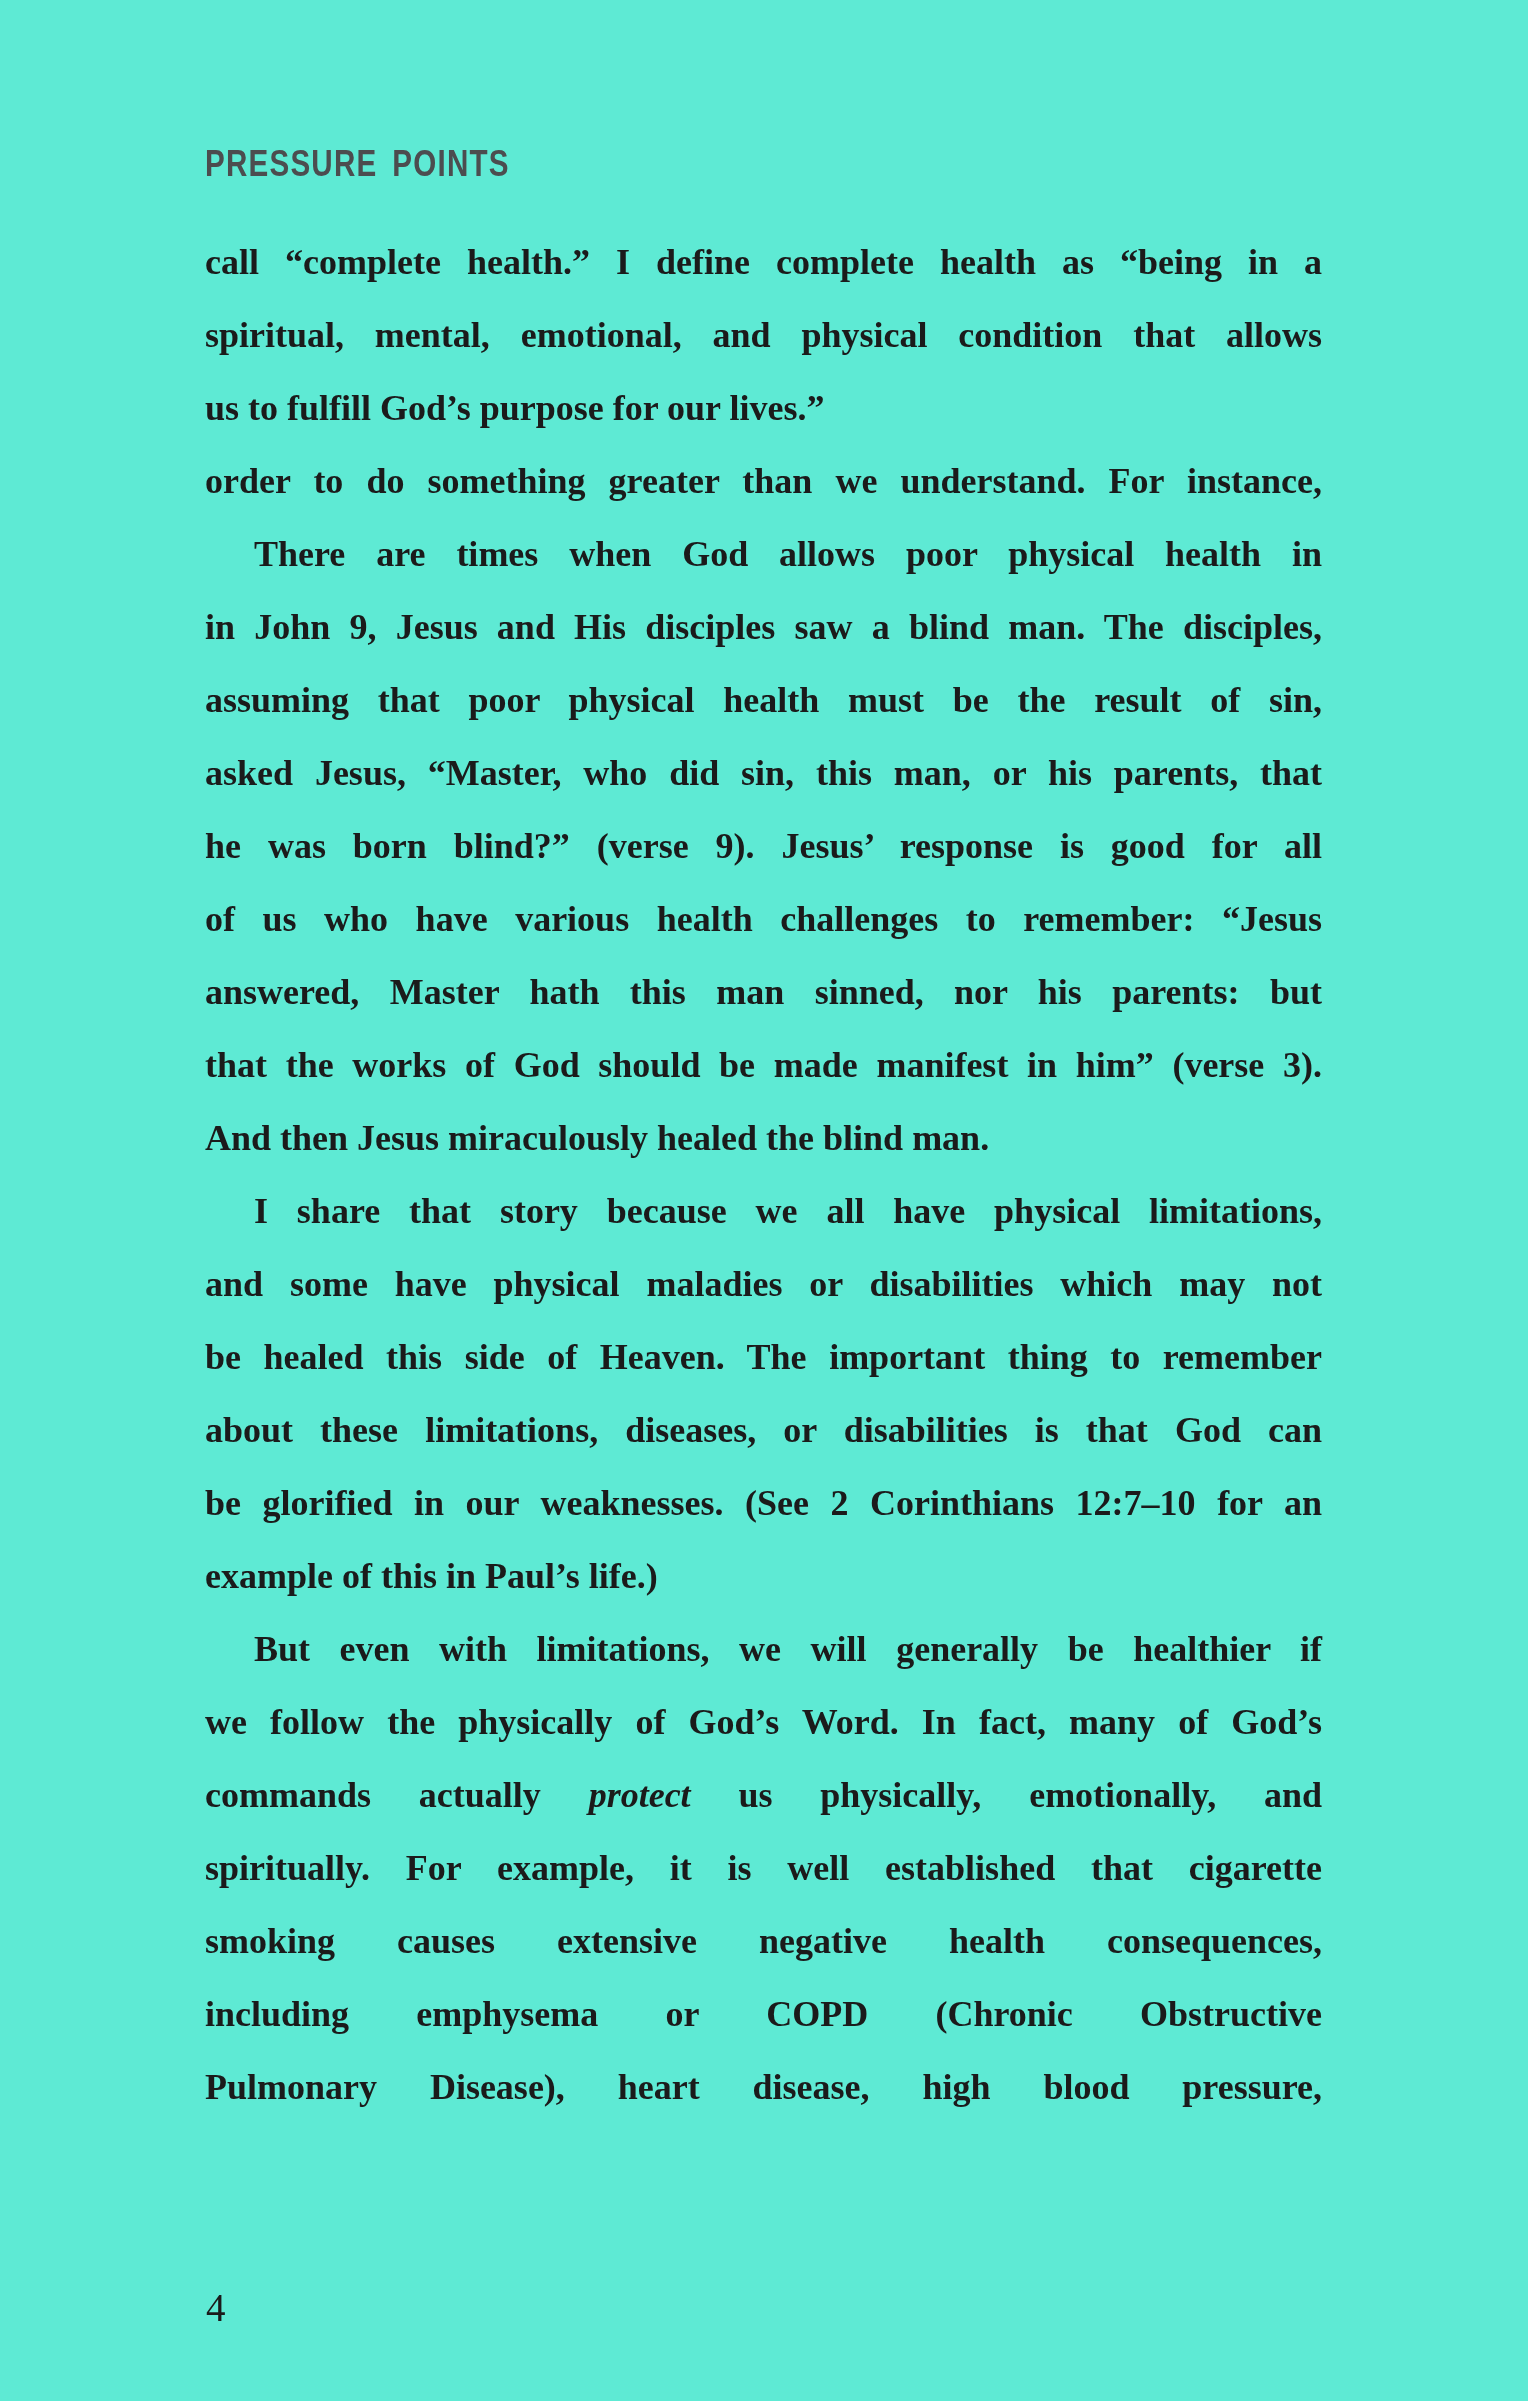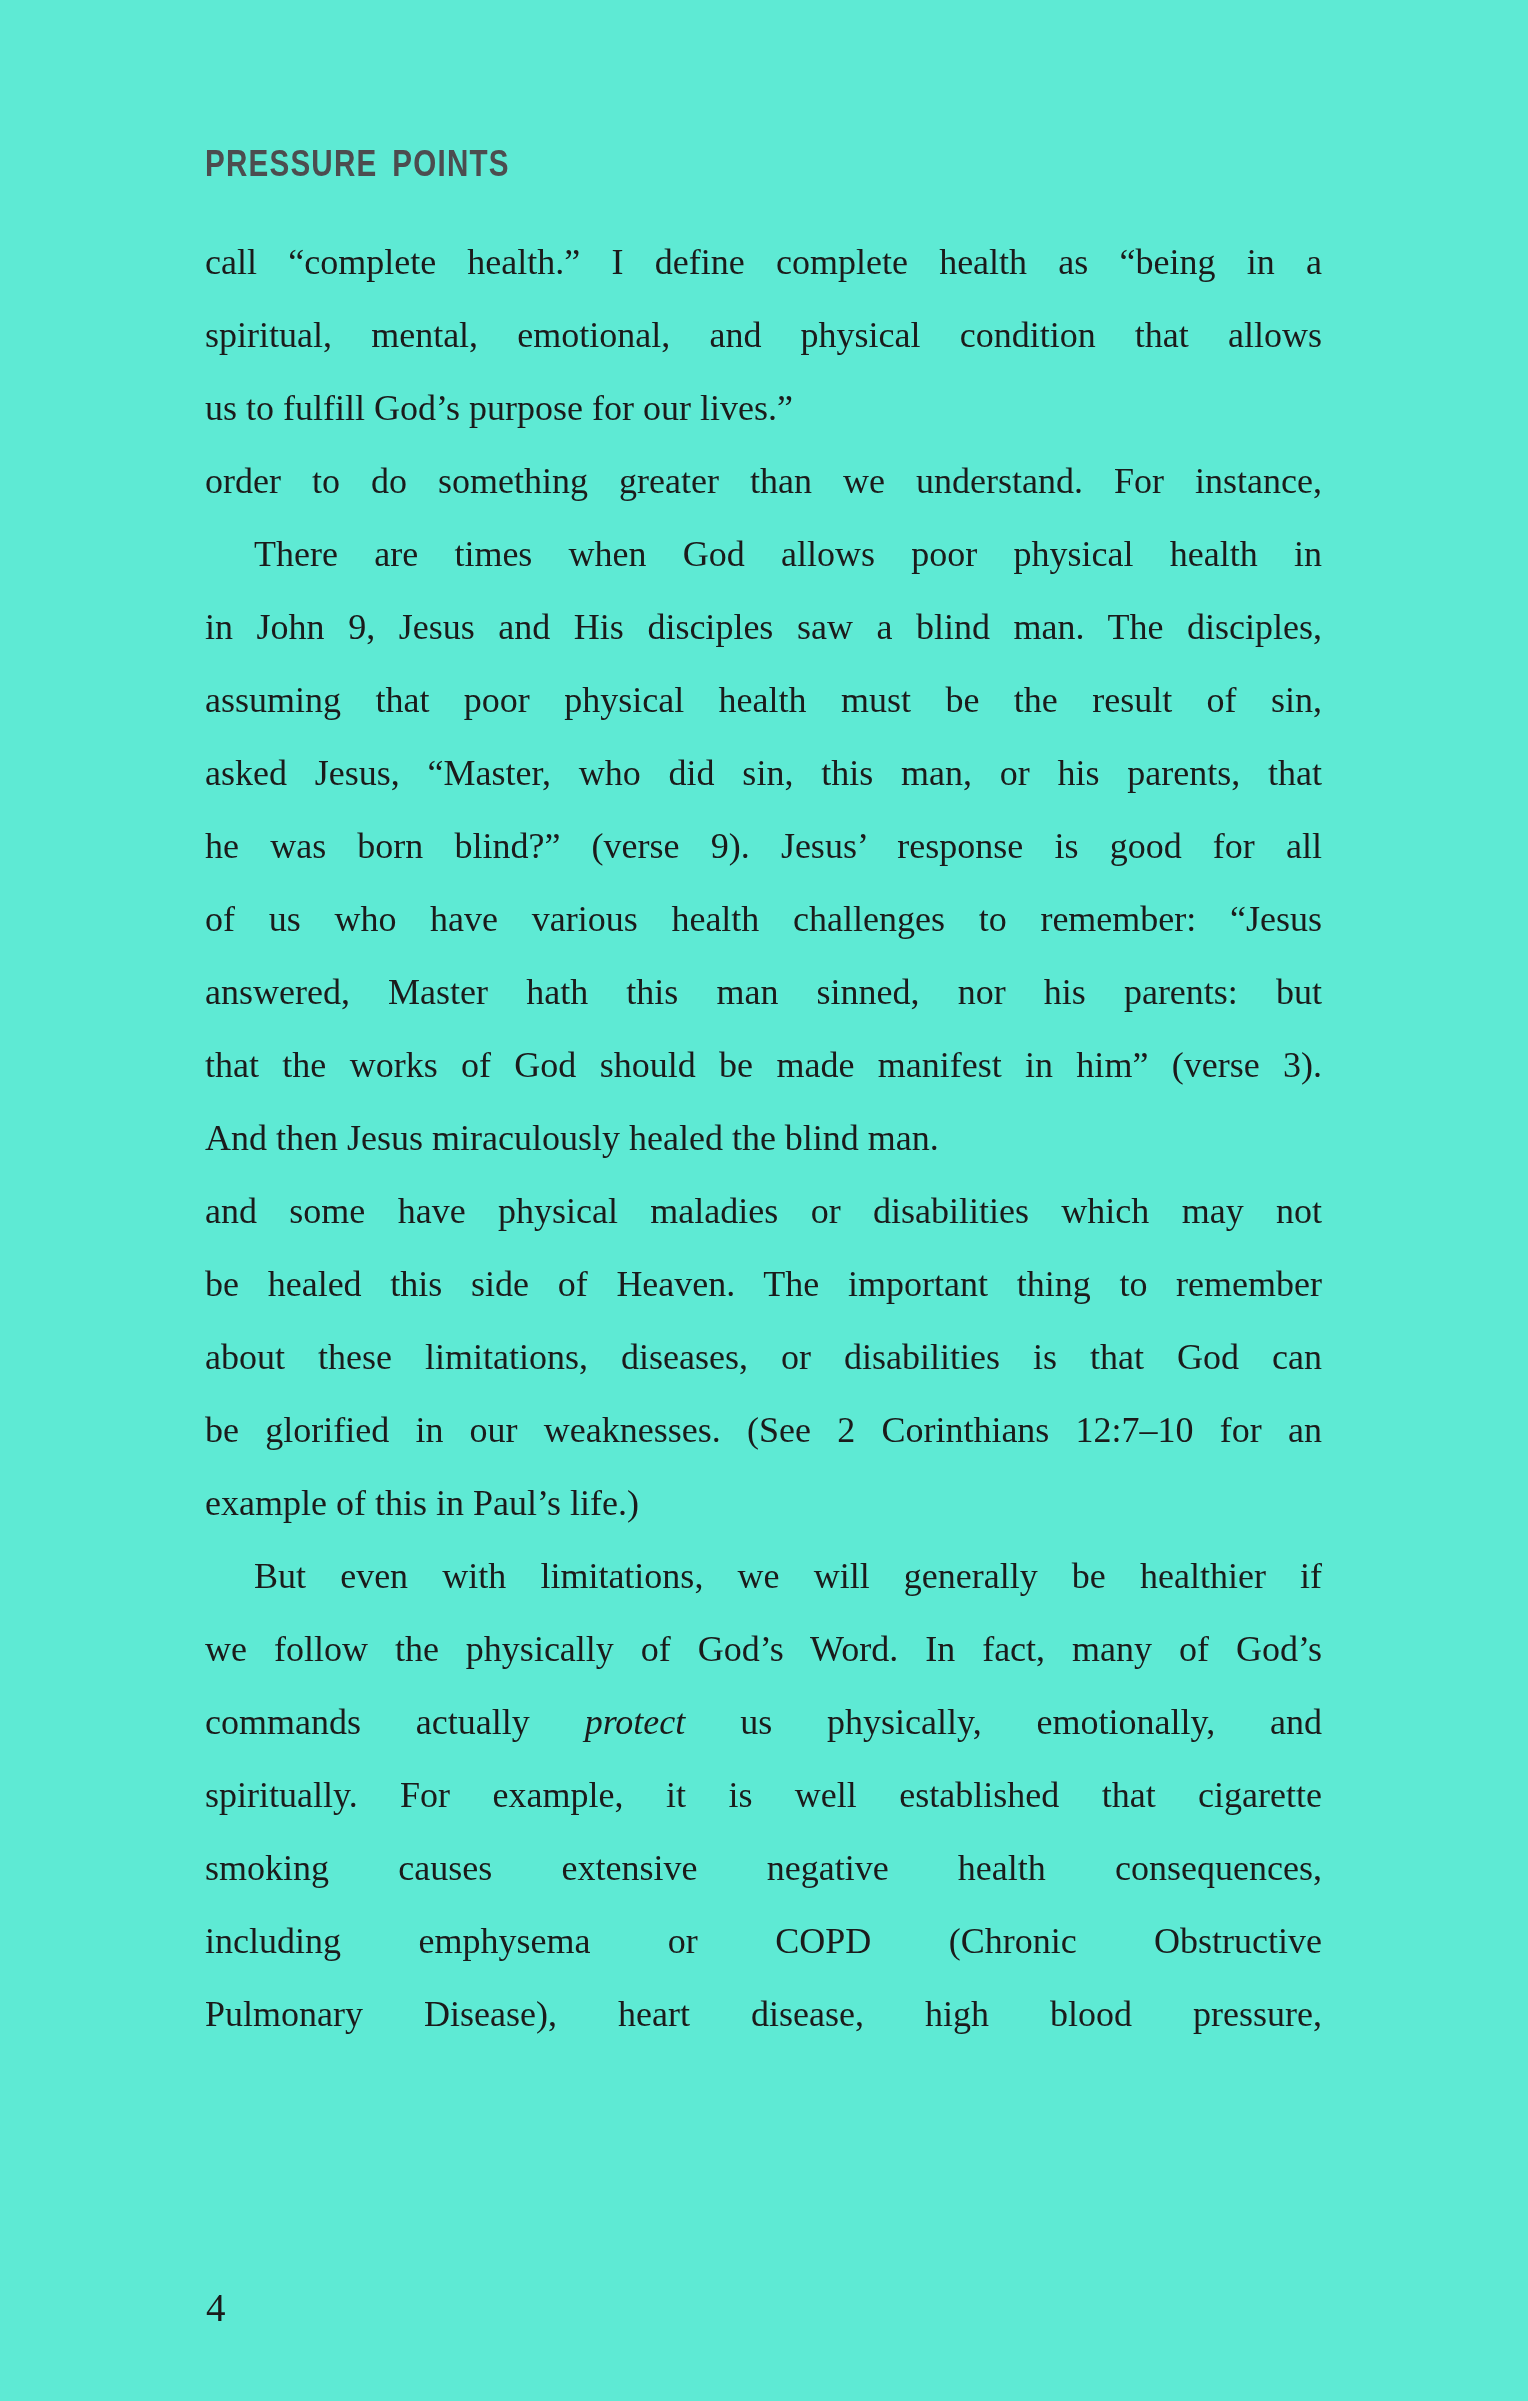--- a/index.html
+++ b/index.html
@@ -33,20 +33,21 @@
     color: #4c4d4f;
     white-space: nowrap;
   }
   .content {
     position: absolute;
     left: 205px;
     top: 226px;
     width: 1117px;
     font-size: 36px;
     line-height: 73px;
+    font-weight: bold;
   }
   .line {
     text-align: justify;
     text-align-last: justify;
   }
   .line.last {
     text-align: center;
     text-align-last: left;
   }
   .line.indent {
@@ -80,20 +81,21 @@
       <div class="line"><span>order to do something greater than we understand. For instance,</span></div>
       <div class="line indent"><span>There are times when God allows poor physical health in</span></div>
       <div class="line"><span>in John 9, Jesus and His disciples saw a blind man. The disciples,</span></div>
       <div class="line"><span>assuming that poor physical health must be the result of sin,</span></div>
       <div class="line"><span>asked Jesus, “Master, who did sin, this man, or his parents, that</span></div>
       <div class="line"><span>he was born blind?” (verse 9). Jesus’ response is good for all</span></div>
       <div class="line"><span>of us who have various health challenges to remember: “Jesus</span></div>
       <div class="line"><span>answered, Master hath this man sinned, nor his parents: but</span></div>
       <div class="line"><span>that the works of God should be made manifest in him” (verse 3).</span></div>
       <div class="line last"><span>And then Jesus miraculously healed the blind man.</span></div>
+      <div class="line indent"><span>I share that story because we all have physical limitations,</span></div>
       <div class="line"><span>and some have physical maladies or disabilities which may not</span></div>
       <div class="line"><span>be healed this side of Heaven. The important thing to remember</span></div>
       <div class="line"><span>about these limitations, diseases, or disabilities is that God can</span></div>
       <div class="line"><span>be glorified in our weaknesses. (See 2 Corinthians 12:7–10 for an</span></div>
       <div class="line last"><span>example of this in Paul’s life.)</span></div>
       <div class="line indent"><span>But even with limitations, we will generally be healthier if</span></div>
       <div class="line"><span>we follow the physically of God’s Word. In fact, many of God’s</span></div>
       <div class="line"><span>commands actually </span><em>protect</em><span> us physically, emotionally, and</span></div>
       <div class="line"><span>spiritually. For example, it is well established that cigarette</span></div>
       <div class="line"><span>smoking causes extensive negative health consequences,</span></div>

